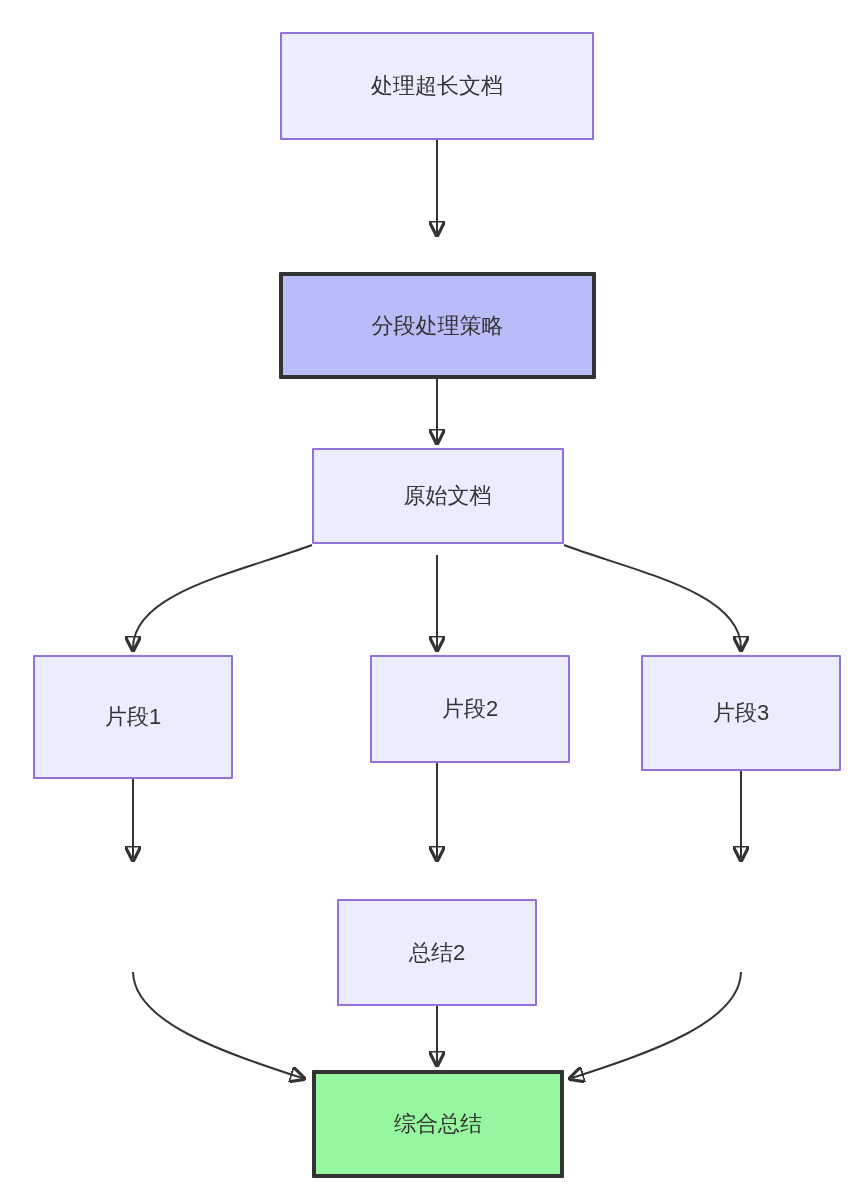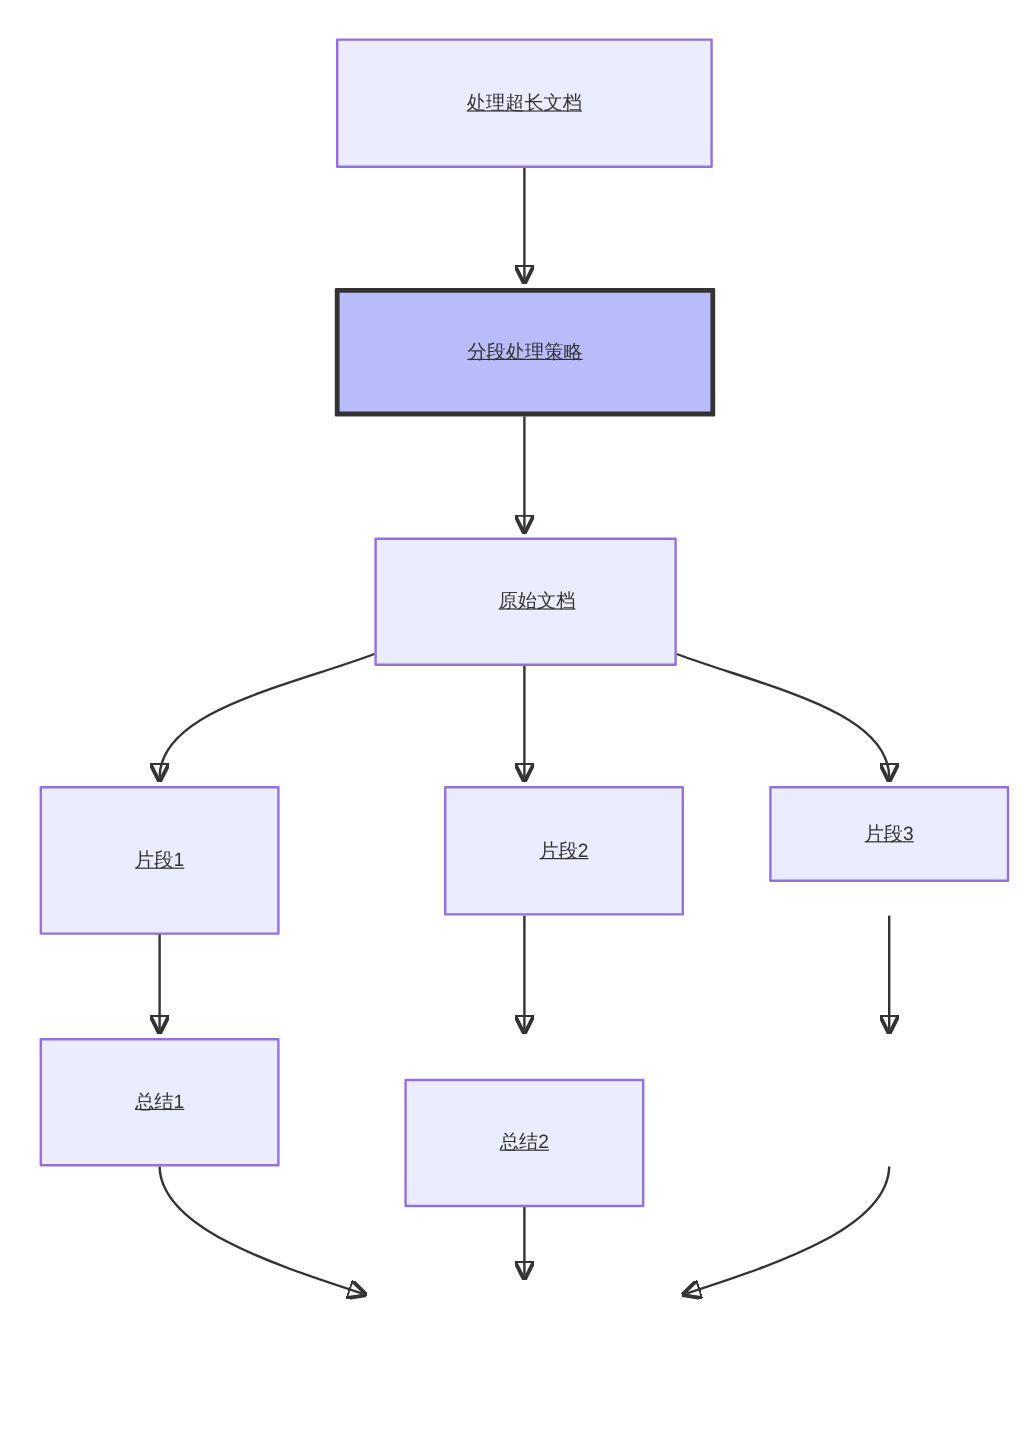--- a/index.html
+++ b/index.html
@@ -27,44 +27,44 @@
     fill: none;
     stroke: #333333;
     stroke-width: 2;
   }
   .node {
     position: absolute;
     box-sizing: border-box;
     display: flex;
     align-items: center;
     justify-content: center;
-    font-size: 16px;
+    font-size: 22px;
     color: #333333;
     border-radius: 1px;
-    text-decoration: underline;
   }
   .node-default {
     background: #ECECFF;
     border: 2px solid #9370DB;
   }
   .node-strategy {
     background: #B8BCF8;
     border: 4px solid #333333;
+    margin-top: 32px;
   }
   .node-final {
     background: #96F79E;
     border: 4px solid #333333;
   }
   
   .n-title    { left: 280px; top: 32px;   width: 314px; height: 108px; }
   .n-strategy { left: 279px; top: 240px;  width: 317px; height: 107px; }
-  .n-doc      { left: 312px; top: 448px;  width: 252px; height: 107px; padding-left: 19px; }
+  .n-doc      { left: 312px; top: 448px;  width: 252px; height: 96px; padding-left: 19px; }
   .n-frag1    { left: 33px;  top: 655px;  width: 200px; height: 124px; }
   .n-frag2    { left: 337px; top: 655px;  width: 200px; height: 108px; margin-left: 33px; }
-  .n-frag3    { left: 641px; top: 655px;  width: 200px; height: 80px; }
+  .n-frag3    { left: 641px; top: 655px;  width: 200px; height: 116px; }
   .n-sum1     { left: 33px;  top: 865px;  width: 200px; height: 107px; }
   .n-sum2     { left: 337px; top: 899px;  width: 200px; height: 107px; }
   .n-sum3     { left: 641px; top: 865px;  width: 200px; height: 107px; }
   .n-final    { left: 312px; top: 1070px; width: 252px; height: 108px; }
 </style>
 </head>
 <body>
 
 <div class="canvas">
 
@@ -104,23 +104,23 @@
   </div>
 
   <div class="node node-default n-frag2">
     <span>片段2</span>
   </div>
 
   <div class="node node-default n-frag3">
     <span>片段3</span>
   </div>
 
-  <div class="node node-default n-sum1">
-    <span>总结1</span>
-  </div>
 
   <div class="node node-default n-sum2">
     <span>总结2</span>
   </div>
 
 
+  <div class="node node-final n-final">
+    <span>综合总结</span>
+  </div>
 
 </div>
 
 </body></html>

